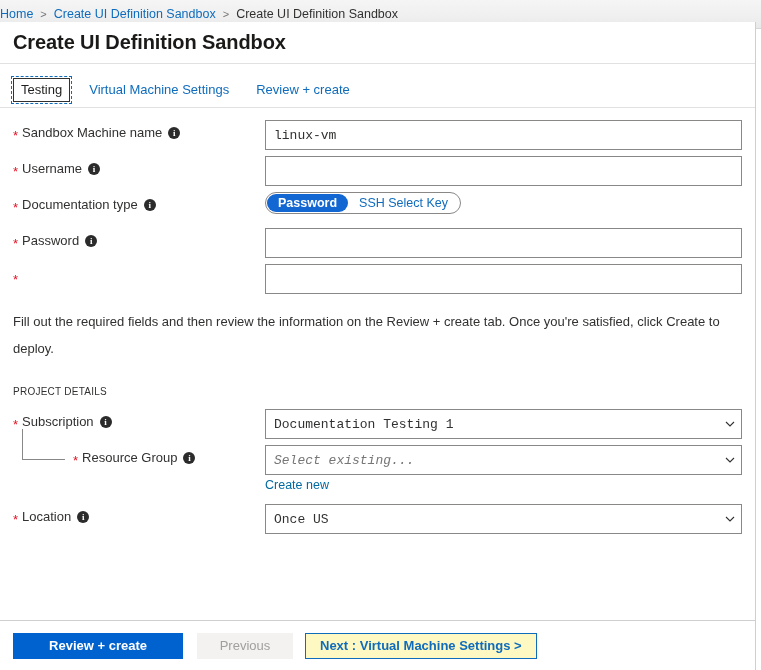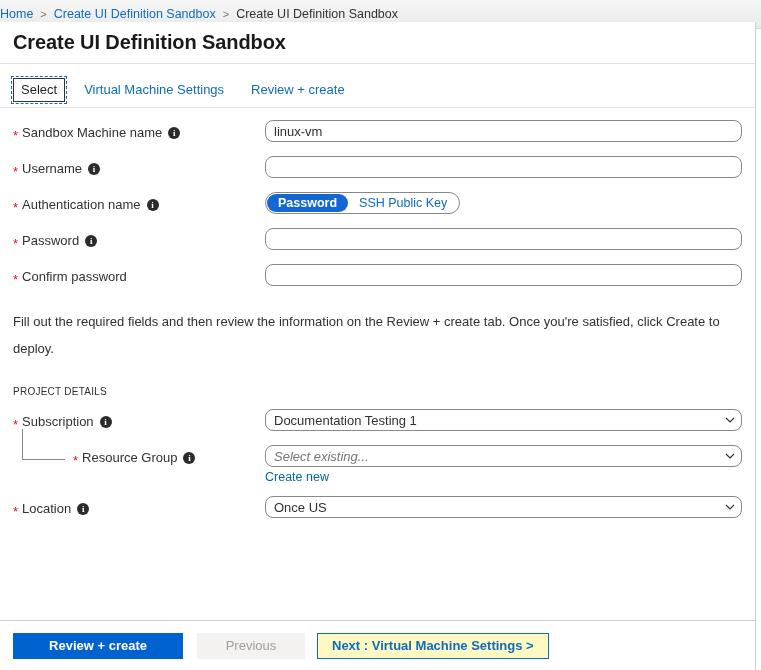--- a/index.html
+++ b/index.html
@@ -151,30 +151,30 @@
     line-height: 12px;
     flex: 0 0 12px;
   }
   .field-control {
     flex: 1;
     max-width: 480px;
   }
 
   input.txt, .ddl {
     width: 100%;
-    height: 22px;
+    height: 30px;
     box-sizing: border-box;
     border: 1px solid #8a8886;
     background: #ffffff;
-    font-family: Liberation Sans, sans-serif;
+    font-family: Liberation Mono, monospace;
     font-size: 13px;
     color: #323130;
     padding: 0 8px;
     outline: none;
-    border-radius: 8px;
+    border-radius: 0;
   }
   input.txt::placeholder { color: #a19f9d; font-style: italic; }
 
   .ddl {
     display: flex;
     align-items: center;
     justify-content: space-between;
     cursor: pointer;
     padding-right: 6px;
     text-align: center;
@@ -286,21 +286,21 @@
     background: #0062cf;
     color: #ffffff;
     border: 1px solid #0062cf;
     width: 170px;
   }
   .btn-disabled {
     background: #f3f2f1;
     color: #a19f9d;
     border: 1px solid #f3f2f1;
     cursor: default;
-    width: 108px;
+    width: 96px;
     font-weight: normal;
     margin-left: 14px;
   }
   .btn-secondary {
     background: #fef9c3;
     color: #0f6cbd;
     border: 1px solid #0f6cbd;
     margin-left: 12px;
   }
 </style>
@@ -315,21 +315,21 @@
   <span class="crumb-current">Create UI Definition Sandbox</span>
 </div>
 
 <div class="panel">
 
   <div class="title-row">
     <span class="page-title">Create UI Definition Sandbox</span>
   </div>
 
   <div class="tab-row">
-    <div class="tab active">Select</div>
+    <div class="tab active">Testing</div>
     <div class="tab">Virtual Machine Settings</div>
     <div class="tab">Review + create</div>
   </div>
 
   <div class="form-area">
 
     <div class="field-row">
       <div class="field-label">
         <span class="req">*</span>
         <span>Sandbox Machine name</span>
@@ -347,46 +347,45 @@
         <span class="info-icon">i</span>
       </div>
       <div class="field-control">
         <input class="txt" type="text" value="" style="">
       </div>
     </div>
 
     <div class="field-row">
       <div class="field-label">
         <span class="req">*</span>
-        <span>Authentication name</span>
+        <span>Documentation type</span>
         <span class="info-icon">i</span>
       </div>
       <div class="field-control">
         <div class="pill">
           <span class="pill-opt sel">Password</span>
-          <span class="pill-opt">SSH Public Key</span>
+          <span class="pill-opt">SSH Select Key</span>
         </div>
       </div>
     </div>
 
     <div class="field-row">
       <div class="field-label">
         <span class="req">*</span>
         <span>Password</span>
         <span class="info-icon">i</span>
       </div>
       <div class="field-control">
         <input class="txt" type="password" value="" style="">
       </div>
     </div>
 
     <div class="field-row">
       <div class="field-label">
         <span class="req">*</span>
-        <span>Confirm password</span>
       </div>
       <div class="field-control">
         <input class="txt" type="password" value="" style="">
       </div>
     </div>
 
     <div class="description">Fill out the required fields and then review the information on the Review + create tab. Once you're satisfied, click Create to deploy.</div>
 
     <div class="section-head">PROJECT DETAILS</div>
 

